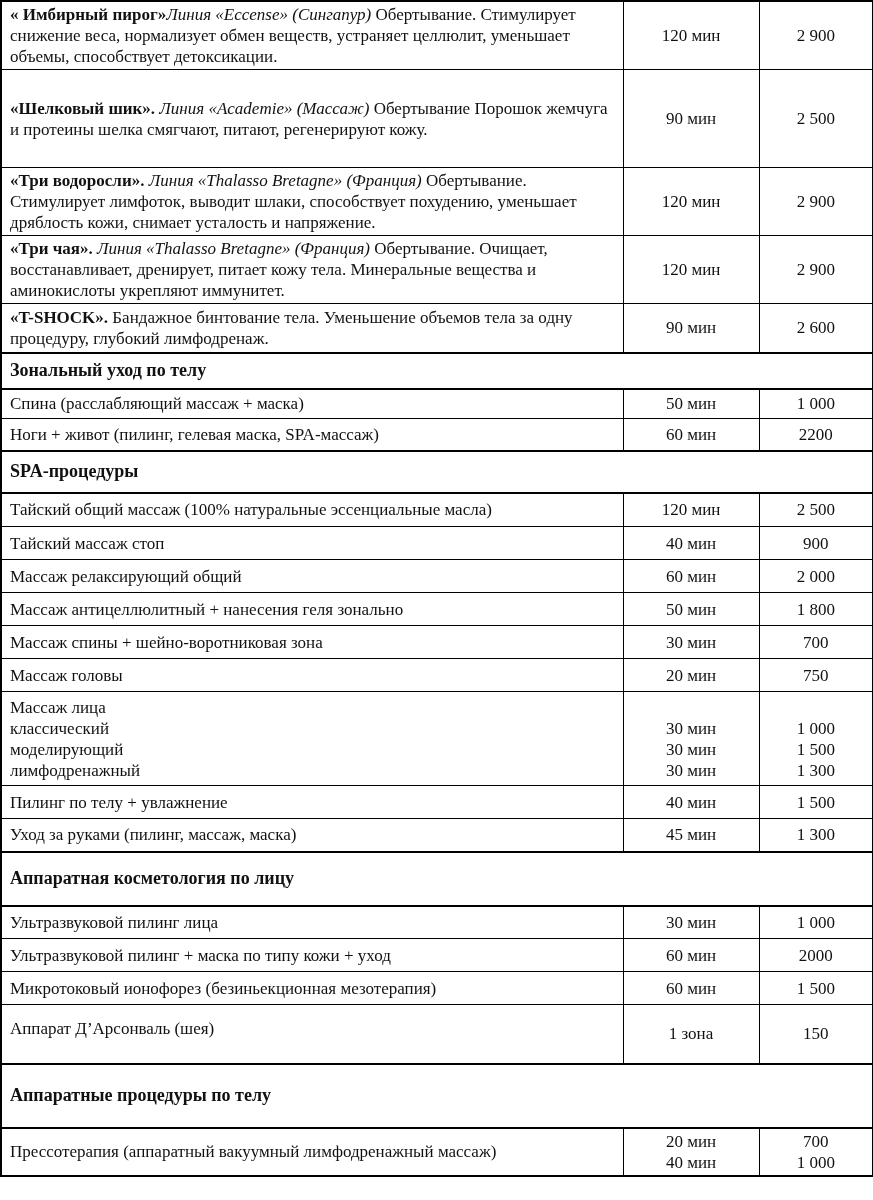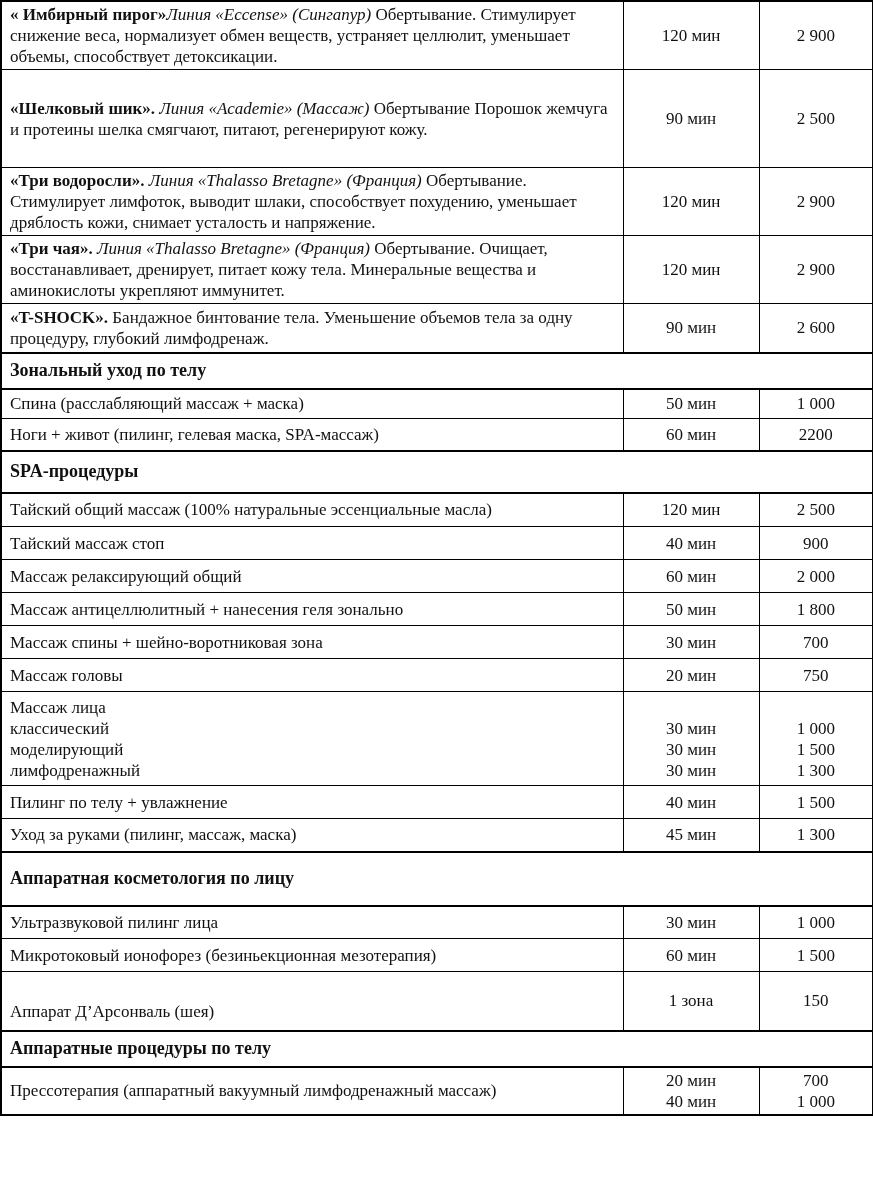--- a/index.html
+++ b/index.html
@@ -21,21 +21,21 @@
   td {
     border: 1px solid #000000;
     padding: 2px 8px;
     vertical-align: middle;
     font-size: 17px;
     line-height: 21px;
     overflow: hidden;
   }
   td.desc { text-align: left; }
   td.num  { text-align: center; padding: 2px 4px; }
-  td.vbottom { vertical-align: bottom; padding-bottom: 8px; }
+  td.vbottom { vertical-align: bottom; padding-bottom: 24px; }
   .line { min-height: 21px; }
   .b { font-weight: bold; }
   .i { font-style: italic; }
   tr.section td {
     border-top: 2px solid #000000;
     border-bottom: 2px solid #000000;
     text-align: left;
     font-weight: bold;
     font-size: 18px;
   }
@@ -251,41 +251,52 @@
           </td>
           <td class="num">
             <div class="line">30 мин</div>
           </td>
           <td class="num">
             <div class="line">1 000</div>
           </td>
         </tr>
         <tr style="height: 33px;">
           <td class="desc">
+            <div><span>Ультразвуковой пилинг + маска по типу кожи + уход</span></div>
+          </td>
+          <td class="num">
+            <div class="line">60 мин</div>
+          </td>
+          <td class="num">
+            <div class="line">2000</div>
+          </td>
+        </tr>
+        <tr style="height: 33px;">
+          <td class="desc">
             <div><span>Микротоковый ионофорез (безиньекционная мезотерапия)</span></div>
           </td>
           <td class="num">
             <div class="line">60 мин</div>
           </td>
           <td class="num">
             <div class="line">1 500</div>
           </td>
         </tr>
         <tr style="height: 59px;">
           <td class="desc vbottom">
             <div><span>Аппарат Д’Арсонваль (шея)</span></div>
           </td>
           <td class="num">
             <div class="line">1 зона</div>
           </td>
           <td class="num">
             <div class="line">150</div>
           </td>
         </tr>
-        <tr class="section" style="height: 36px;">
+        <tr class="section" style="height: 64px;">
           <td colspan="3">Аппаратные процедуры по телу</td>
         </tr>
         <tr style="height: 45px;">
           <td class="desc">
             <div><span>Прессотерапия (аппаратный вакуумный лимфодренажный массаж)</span></div>
           </td>
           <td class="num">
             <div class="line">20 мин</div>
             <div class="line">40 мин</div>
           </td>

